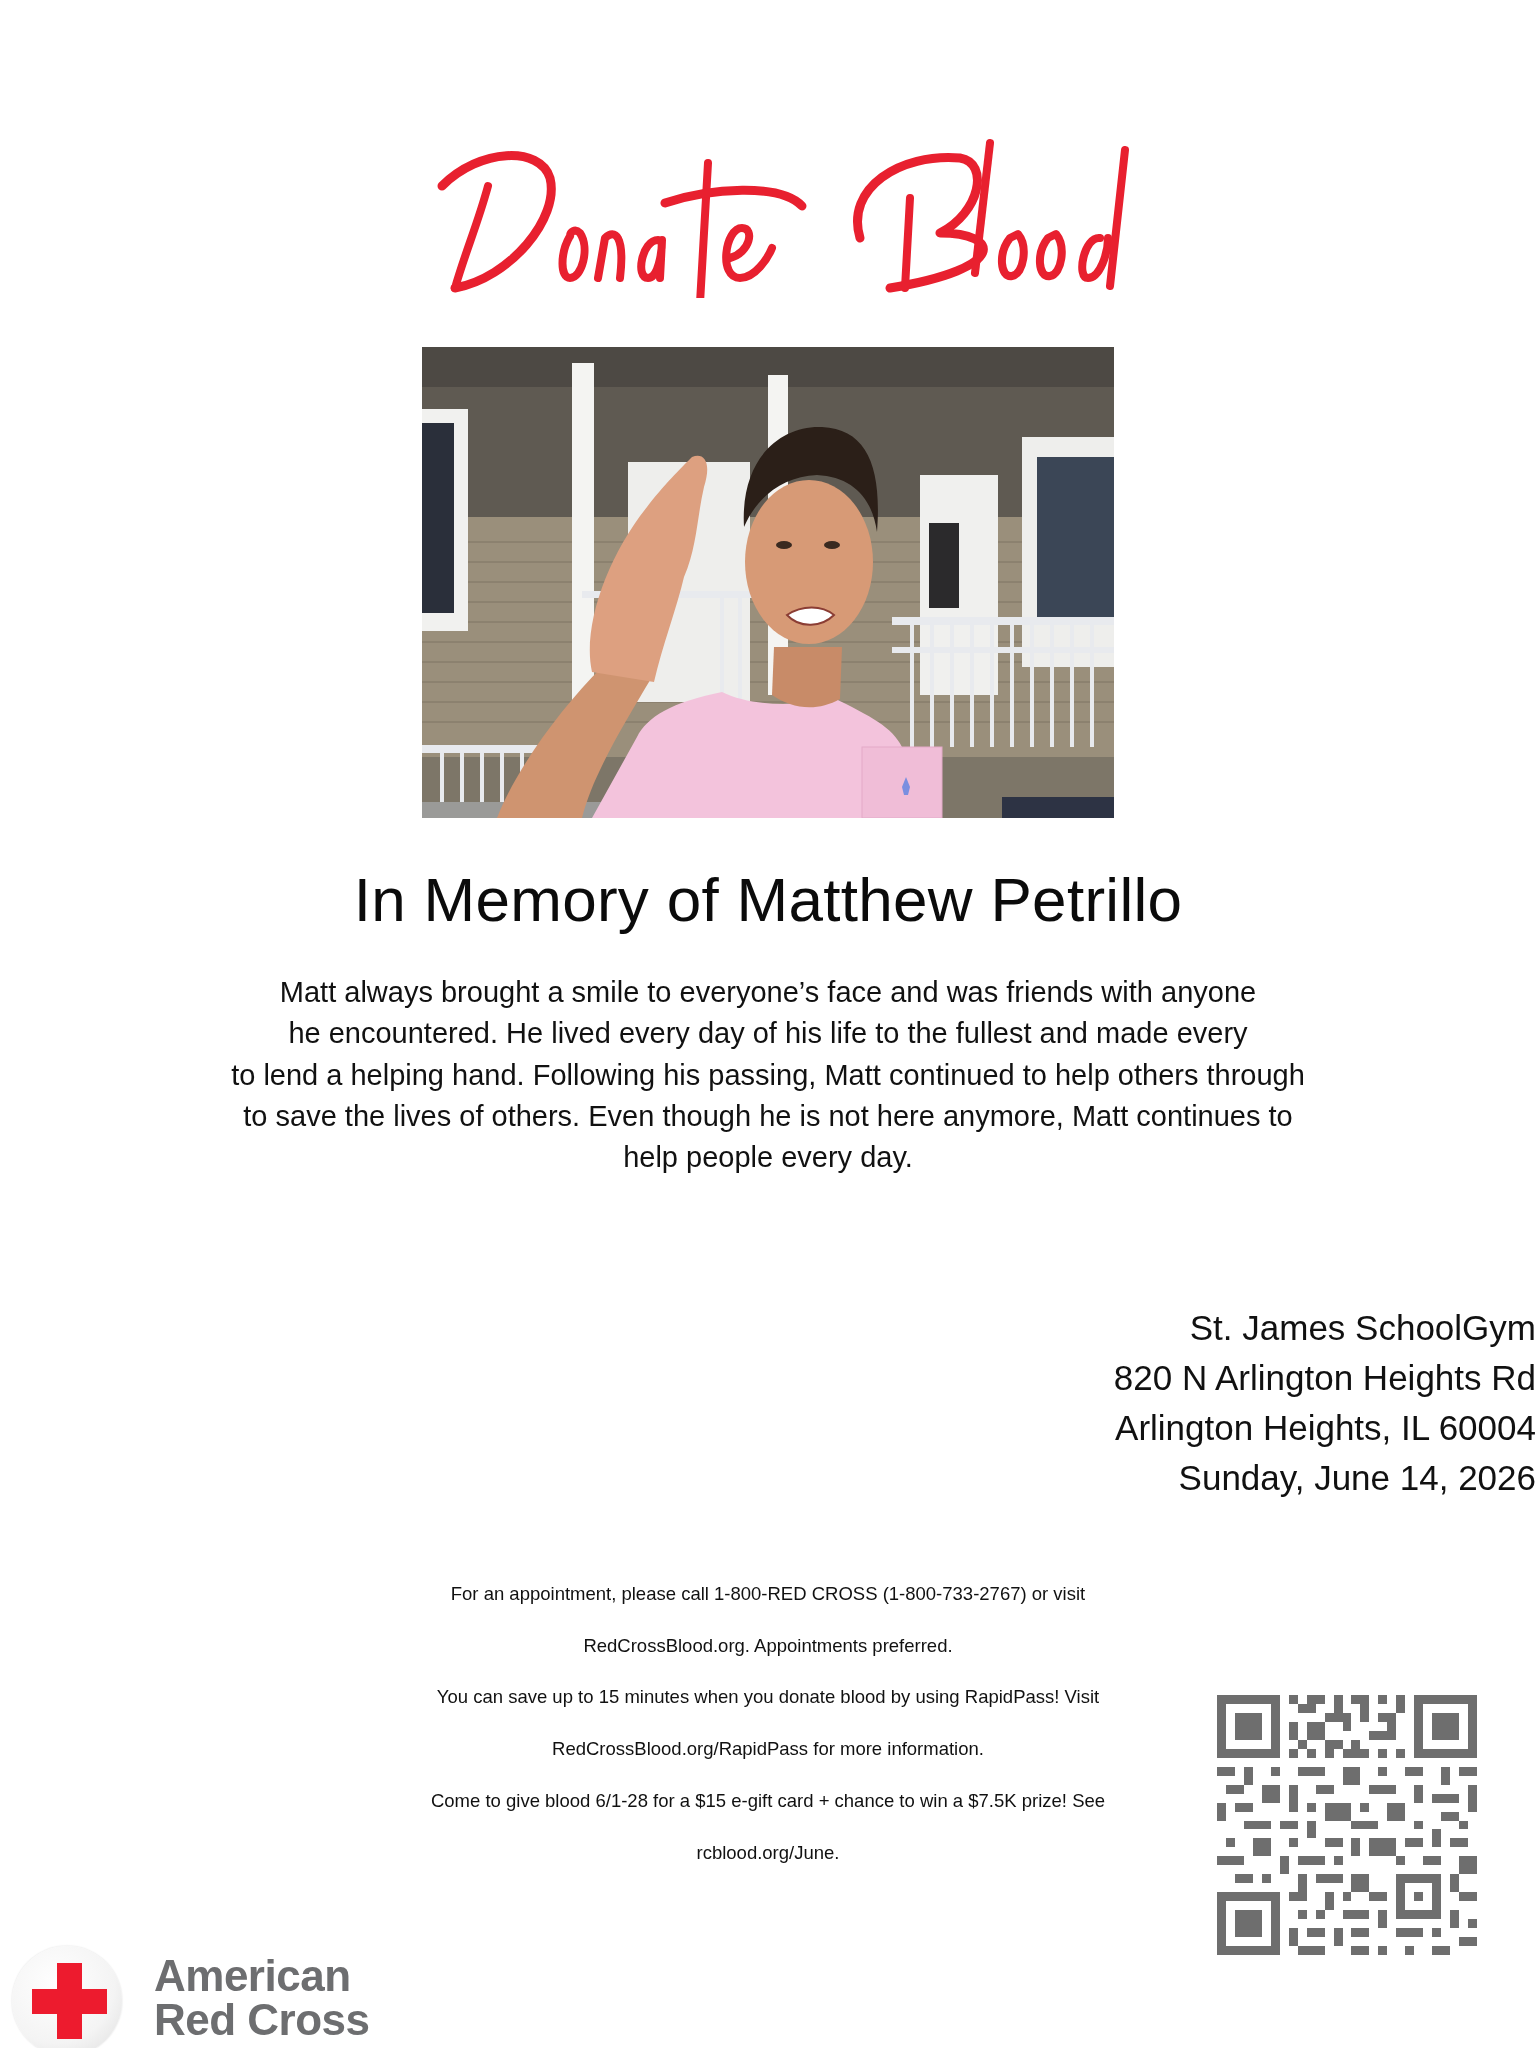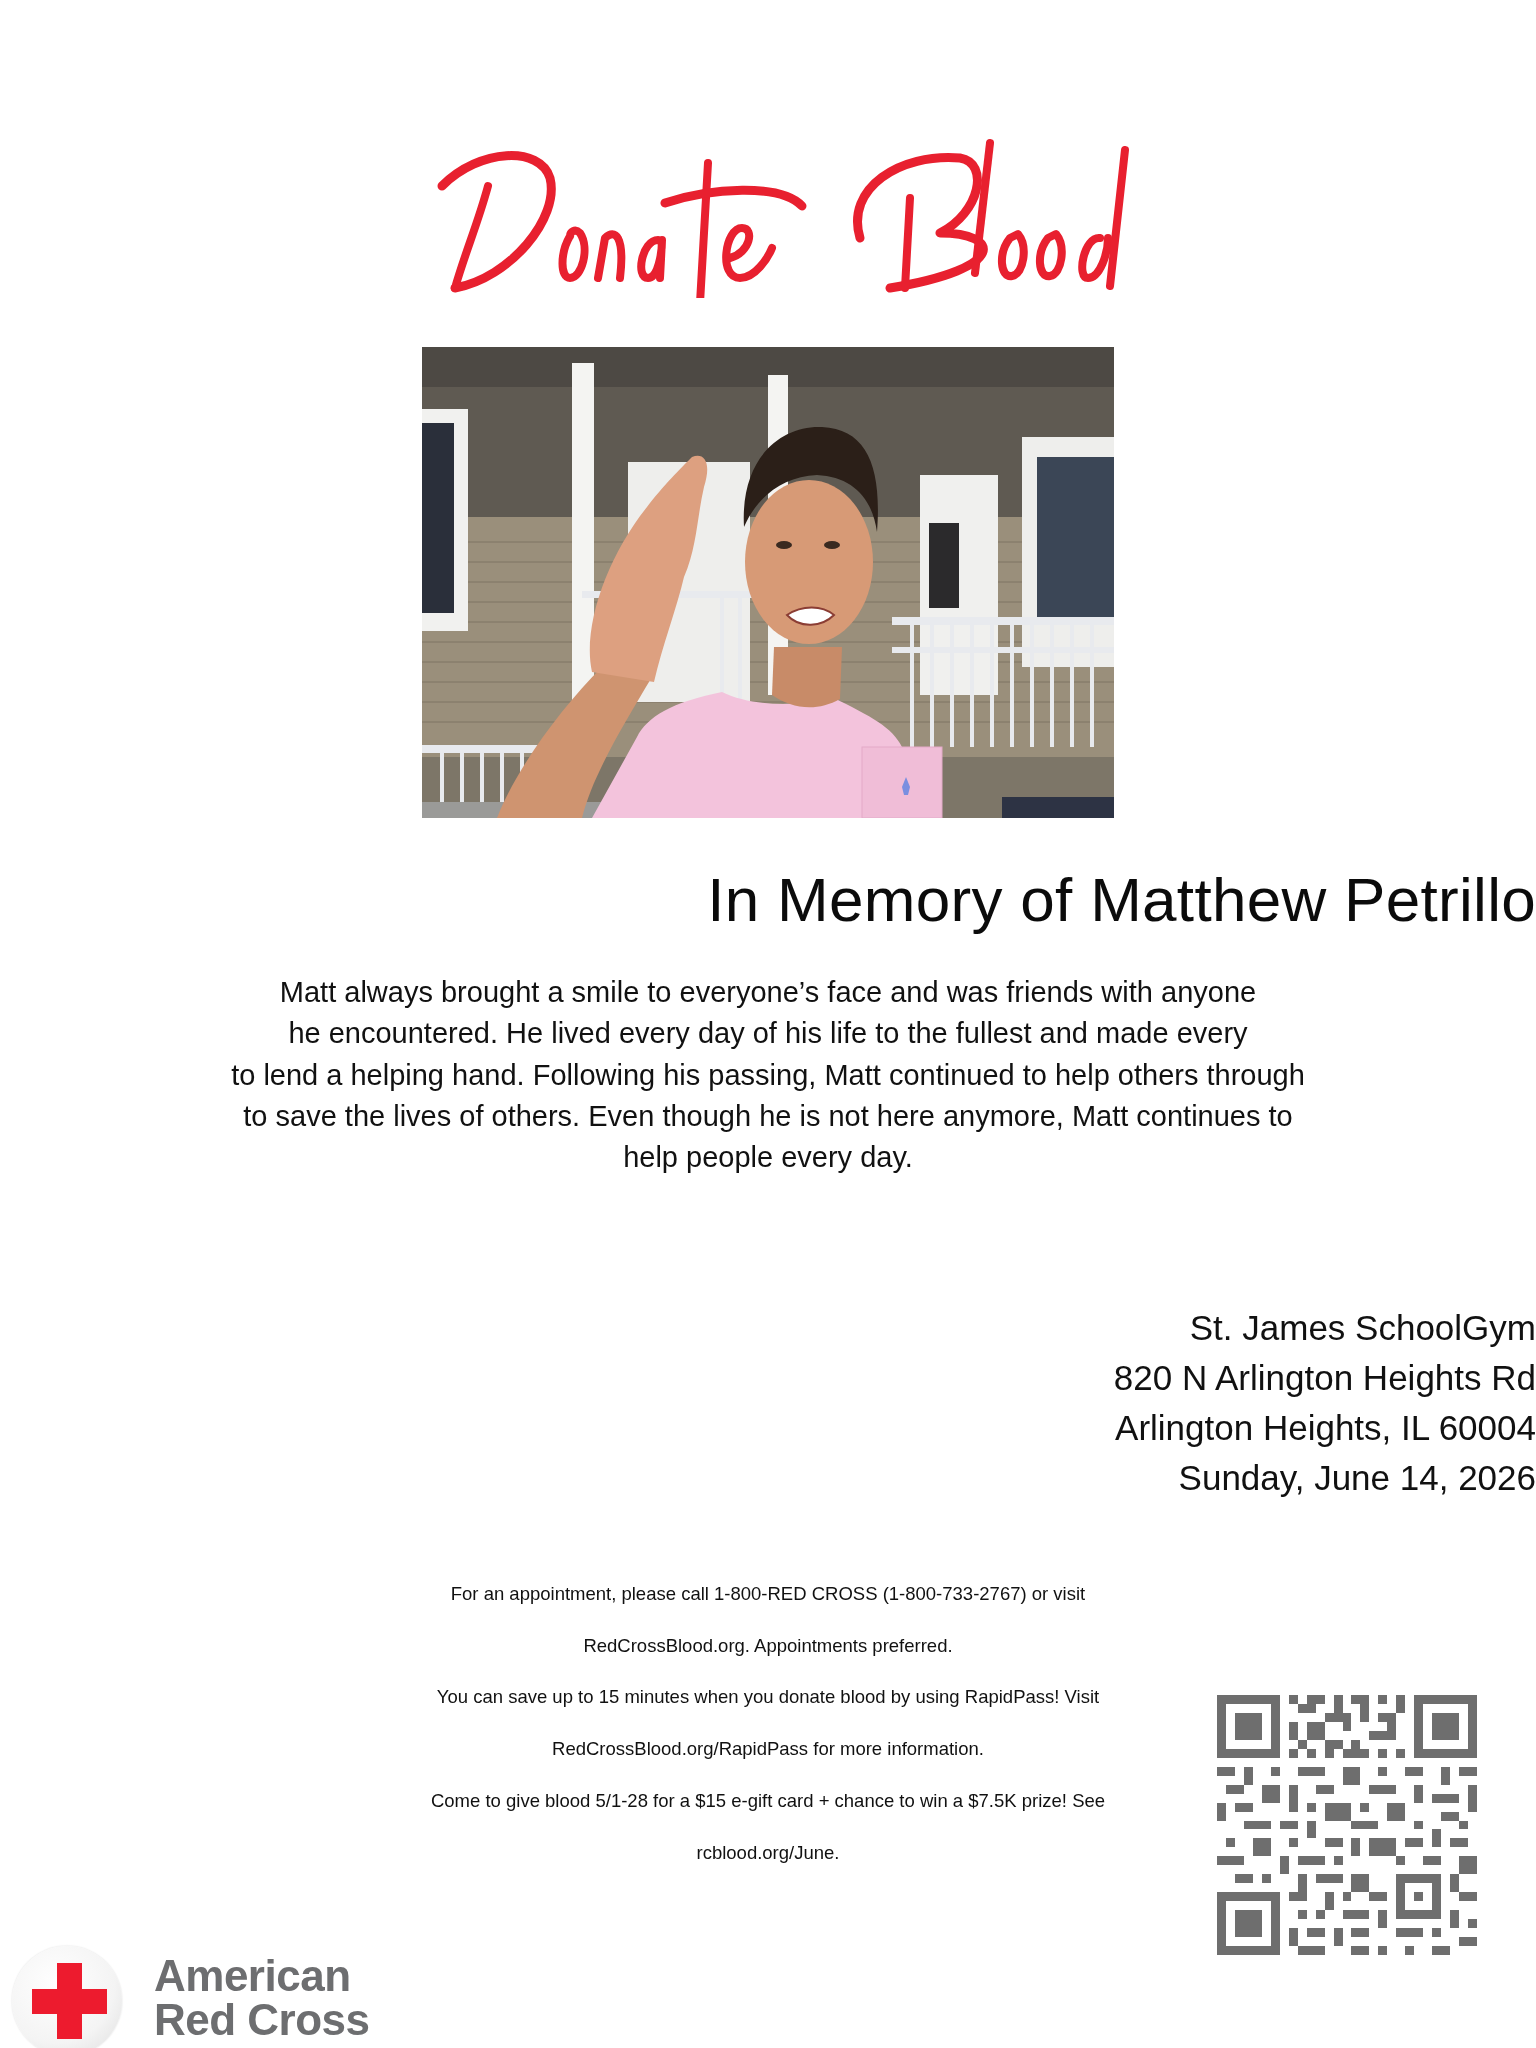--- a/index.html
+++ b/index.html
@@ -9,21 +9,21 @@
 
   
   #title { left: 420px; top: 128px; width: 720px; height: 170px; }
   #title svg { width: 100%; height: 100%; display: block; }
 
   
   #photo { left: 422px; top: 347px; width: 692px; height: 471px; overflow: hidden; background: #7d7668; }
   #photo svg { width: 100%; height: 100%; display: block; }
 
   
-  #heading { left: 0; width: 1536px; top: 862px; text-align: right;
+  #heading { left: 0; width: 1536px; top: 862px; text-align: center;
              font-size: 62px; line-height: 76px; font-weight: 400; letter-spacing: 0.3px; color: #0b0b0b; }
 
   
   #story { left: 150px; width: 1236px; top: 972px; text-align: center;
            font-size: 29px; line-height: 41.3px; color: #111111; }
   #story span { display: block; white-space: nowrap; }
 
   
   #event { left: 0; width: 1536px; top: 1303px; text-align: right;
            font-size: 35px; line-height: 50px; color: #111111; }
@@ -192,21 +192,21 @@
   <span>820 N Arlington Heights Rd</span>
   <span>Arlington Heights, IL 60004</span>
   <span>Sunday, June 14, 2026</span>
 </div>
 
 <div id="fine" class="abs">
   <span>For an appointment, please call 1-800-RED CROSS (1-800-733-2767) or visit</span>
   <span>RedCrossBlood.org. Appointments preferred.</span>
   <span>You can save up to 15 minutes when you donate blood by using RapidPass! Visit</span>
   <span>RedCrossBlood.org/RapidPass for more information.</span>
-  <span>Come to give blood 5/1-28 for a $15 e-gift card + chance to win a $7.5K prize! See</span>
+  <span>Come to give blood 6/1-28 for a $15 e-gift card + chance to win a $7.5K prize! See</span>
   <span>rcblood.org/June.</span>
 </div>
 
 <div id="logo" class="abs">
   <div id="logo-circle">
     <div id="cross-v" class="cross-bar"></div>
     <div id="cross-h" class="cross-bar"></div>
   </div>
   <div id="logo-text">
     <span>American</span>

